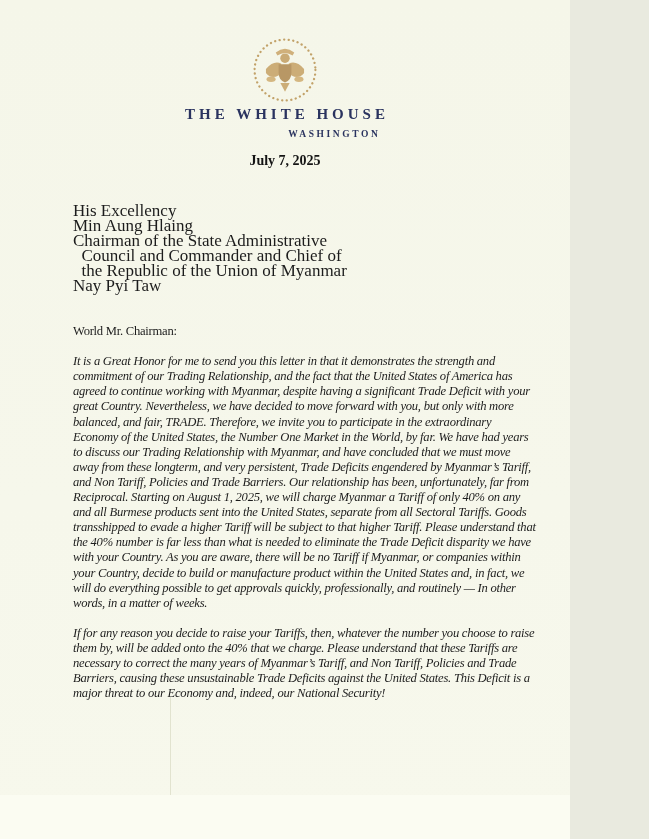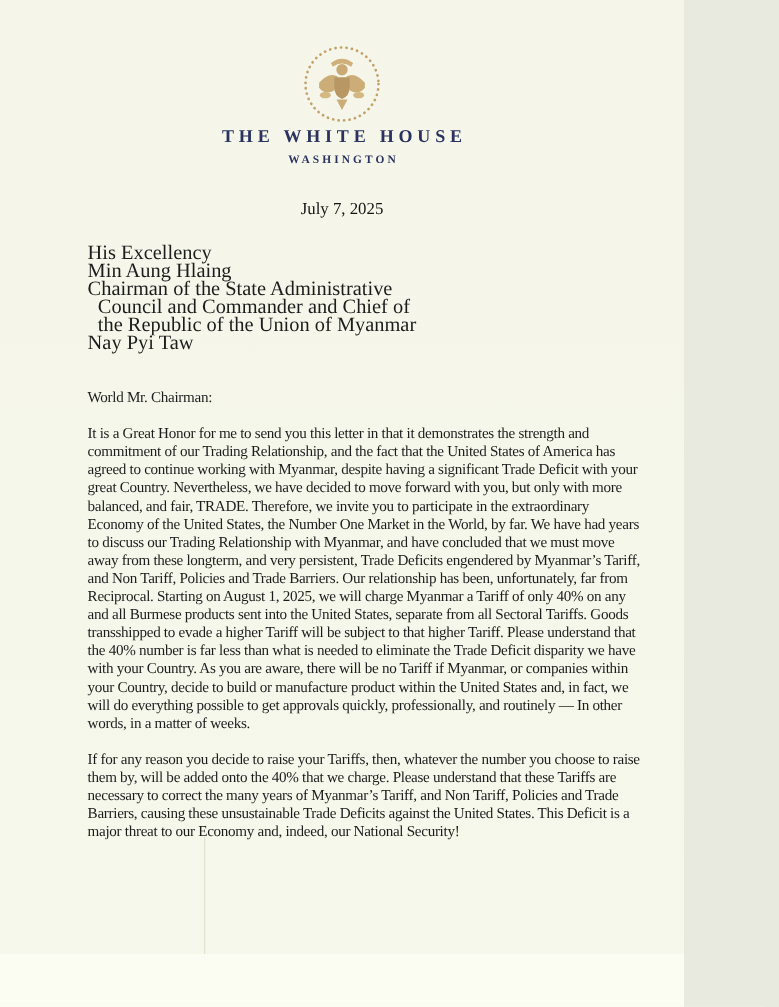--- a/index.html
+++ b/index.html
@@ -34,49 +34,49 @@
   }
   .city {
     position: absolute;
     top: 129px; left: 0; width: 100%;
     text-align: center;
     color: #2a335f;
     font-weight: bold;
     font-size: 9.5px;
     letter-spacing: 2.6px;
     text-indent: 2.6px;
+    padding-left: 48px;
   }
   .date {
     position: absolute;
     top: 153px; left: 0; width: 100%;
     text-align: center;
-    font-weight: normal;
+    font-weight: bold;
     font-size: 14px;
     color: #141414;
-    margin-top: 14px;
   }
   .address {
     position: absolute;
     top: 203px; left: 73px;
     font-size: 17px;
     line-height: 15.1px;
     white-space: pre-wrap;
     color: #1c1c1c;
   }
   .bodytext {
     position: absolute;
     top: 324px; left: 73px;
     width: 566px;
     font-size: 12.6px;
     line-height: 15.1px;
     letter-spacing: -0.25px;
     color: #1c1c1c;
   }
   .salutation { margin-bottom: 15.1px; }
-  .para { margin-bottom: 15.1px; white-space: pre-wrap; }
+  .para { margin-bottom: 15.1px; white-space: pre-wrap; font-style: italic; }
   .crease {
     position: absolute;
     left: 170px; top: 697px;
     width: 1px; height: 98px;
     background: rgba(212, 213, 188, 0.6);
   }
   .bottom-strip {
     position: absolute;
     left: 0; top: 795px;
     width: 649px; height: 44px;

